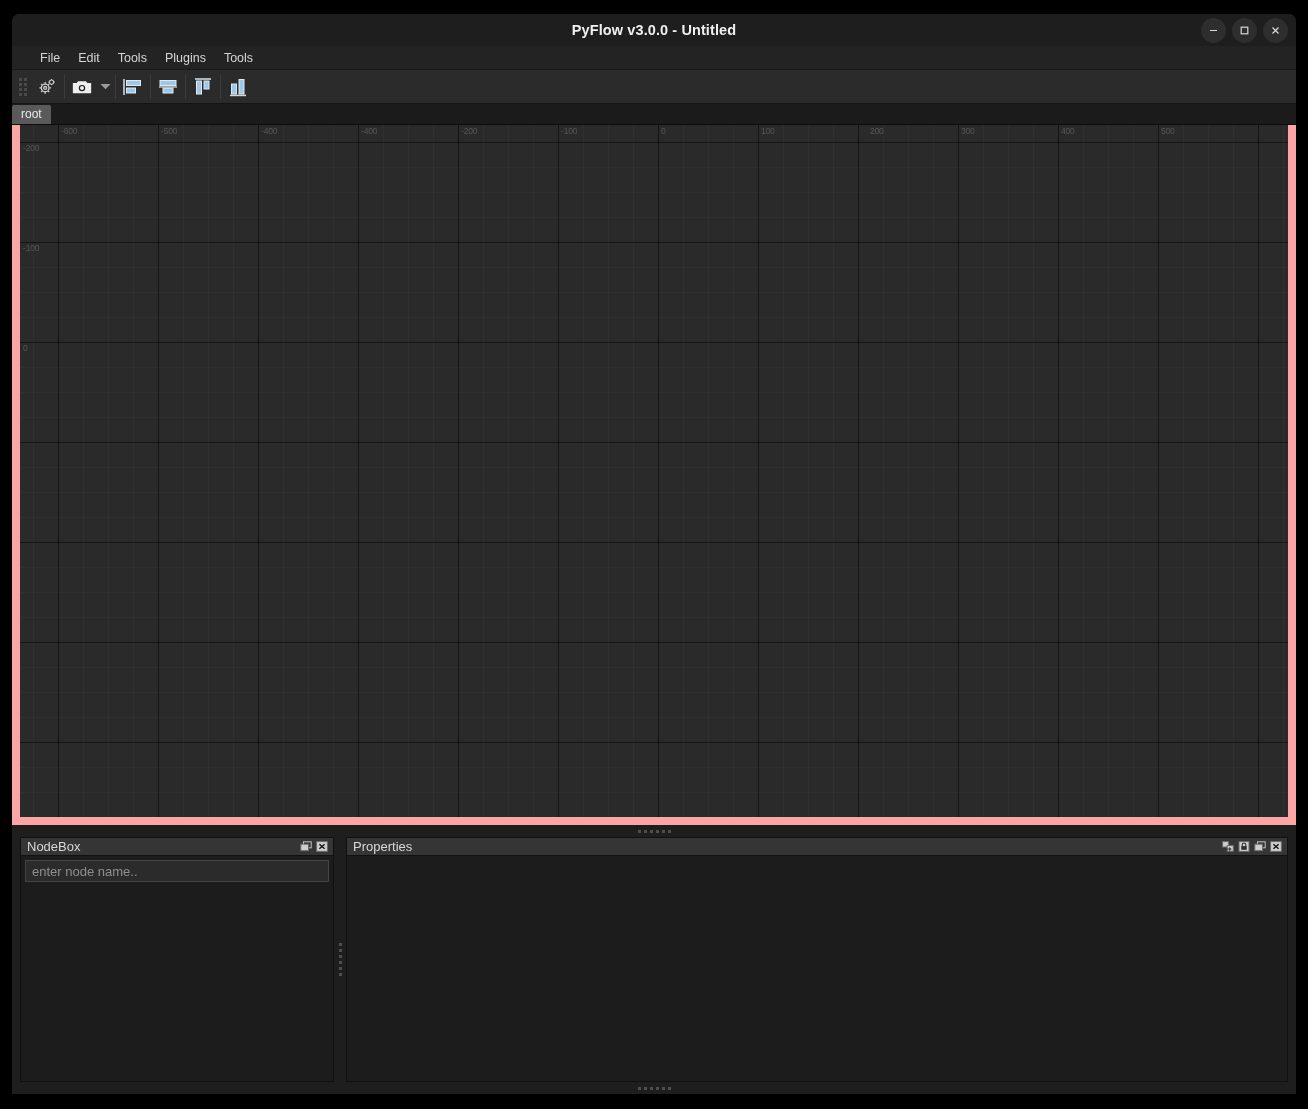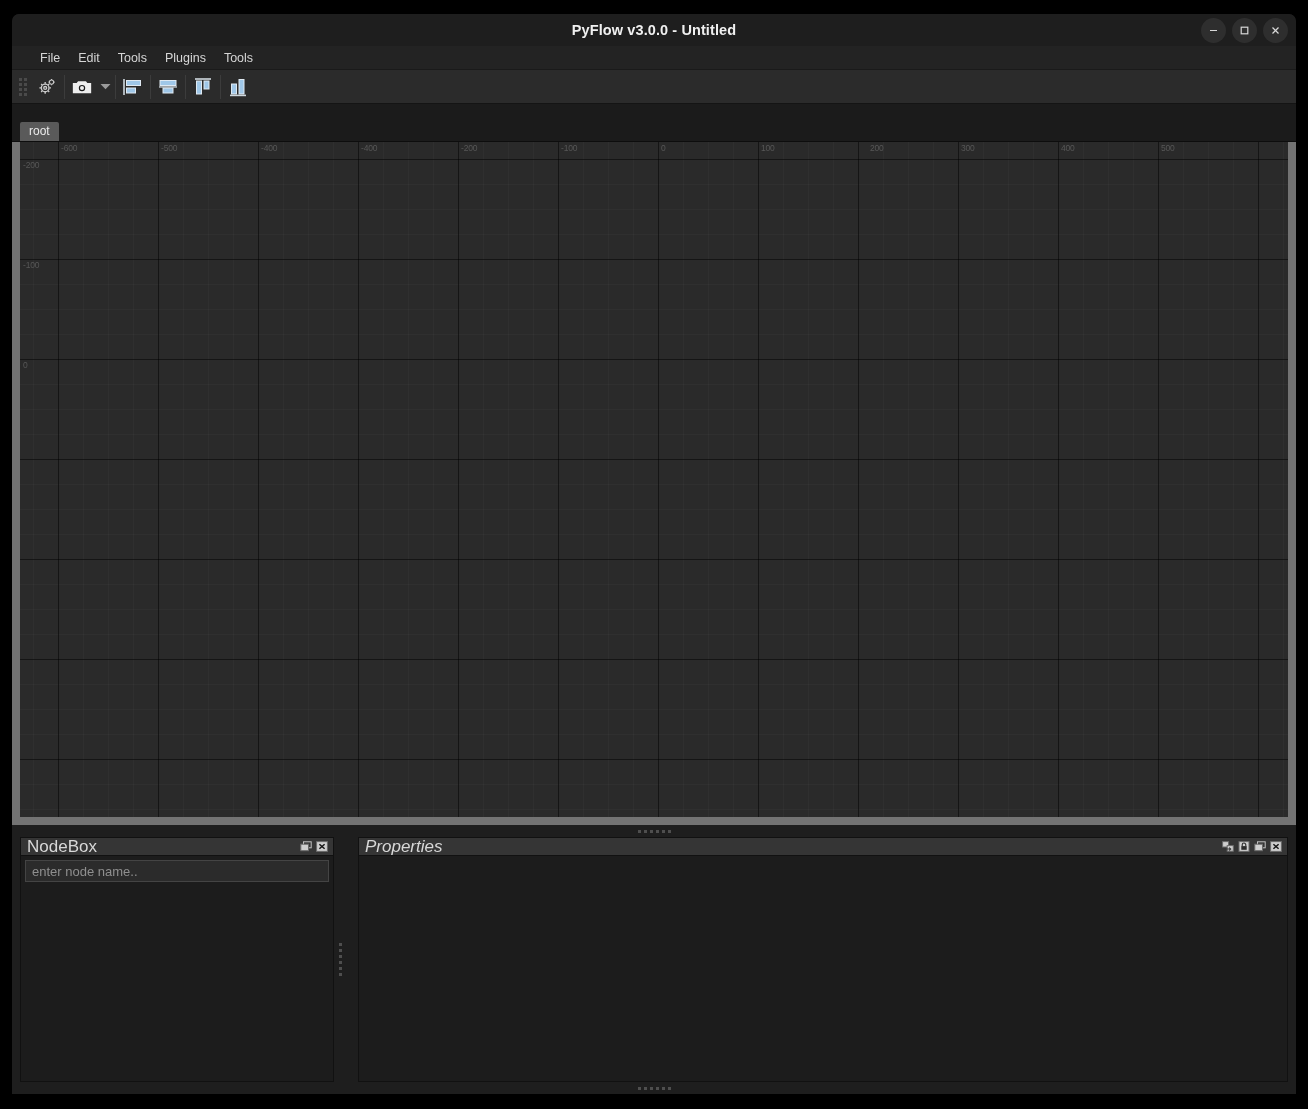--- a/index.html
+++ b/index.html
@@ -118,43 +118,42 @@
   .tb-sep {
     width: 1px;
     height: 24px;
     background: #3c3c3c;
     margin: 0 2px;
   }
   .tb-caret { width: 16px; height: 26px; display: flex; align-items: center; justify-content: center; cursor: pointer; }
 
   
   #graph-tabs {
-    height: 38px;
+    height: 21px;
     min-height: 21px;
     background: #1b1b1b;
     display: flex;
     align-items: flex-end;
-    padding-left: 8px;
     border-bottom: 1px solid #0d0d0d;
   }
   .graph-tab {
     background: #5a5a5a;
     color: #eaeaea;
     font-size: 12px;
     padding: 2px 9px 3px 9px;
     border-radius: 2px 2px 0 0;
     cursor: pointer;
   }
 
   
   #canvas-wrap {
     flex: 1 1 auto;
     position: relative;
     min-height: 0;
-    background: #737373;
+    background: #fca5a5;
     padding: 0 8px 8px 0;
   }
   #canvas {
     position: absolute;
     left: 8px;
     top: 0;
     right: 8px;
     bottom: 8px;
     background-color: #2a2a2a;
     overflow: hidden;
@@ -244,21 +243,21 @@
     min-height: 18px;
     background: #353535;
     display: flex;
     align-items: center;
     padding: 0 2px 0 6px;
     border: 1px solid #111;
     border-bottom: none;
   }
   .dock-title-text {
     color: #d8d8d8;
-    font-size: 17px;
+    font-size: 13px;
     flex: 1 1 auto;
     white-space: nowrap;
     overflow: hidden;
   }
   .dock-btns { display: flex; align-items: center; gap: 3px; padding-right: 3px; }
   .dock-btn {
     width: 13px;
     height: 12px;
     display: flex;
     align-items: center;
@@ -308,21 +307,21 @@
   }
   .tree-arrow {
     width: 14px;
     display: flex;
     align-items: center;
     justify-content: center;
   }
   .tree-arrow svg { display: block; }
 
   
-  #props-dock { flex: 1 1 auto; margin-left: 12px; font-style: italic; }
+  #props-dock { flex: 1 1 auto; margin-left: 0; }
   #props-body { background: #1c1c1c; }
 
   
   #logger-dock {
     flex: 1 1 auto;
     display: flex;
     flex-direction: column;
     min-height: 0;
     padding: 0 8px 8px 8px;
     background: #1e1e1e;

